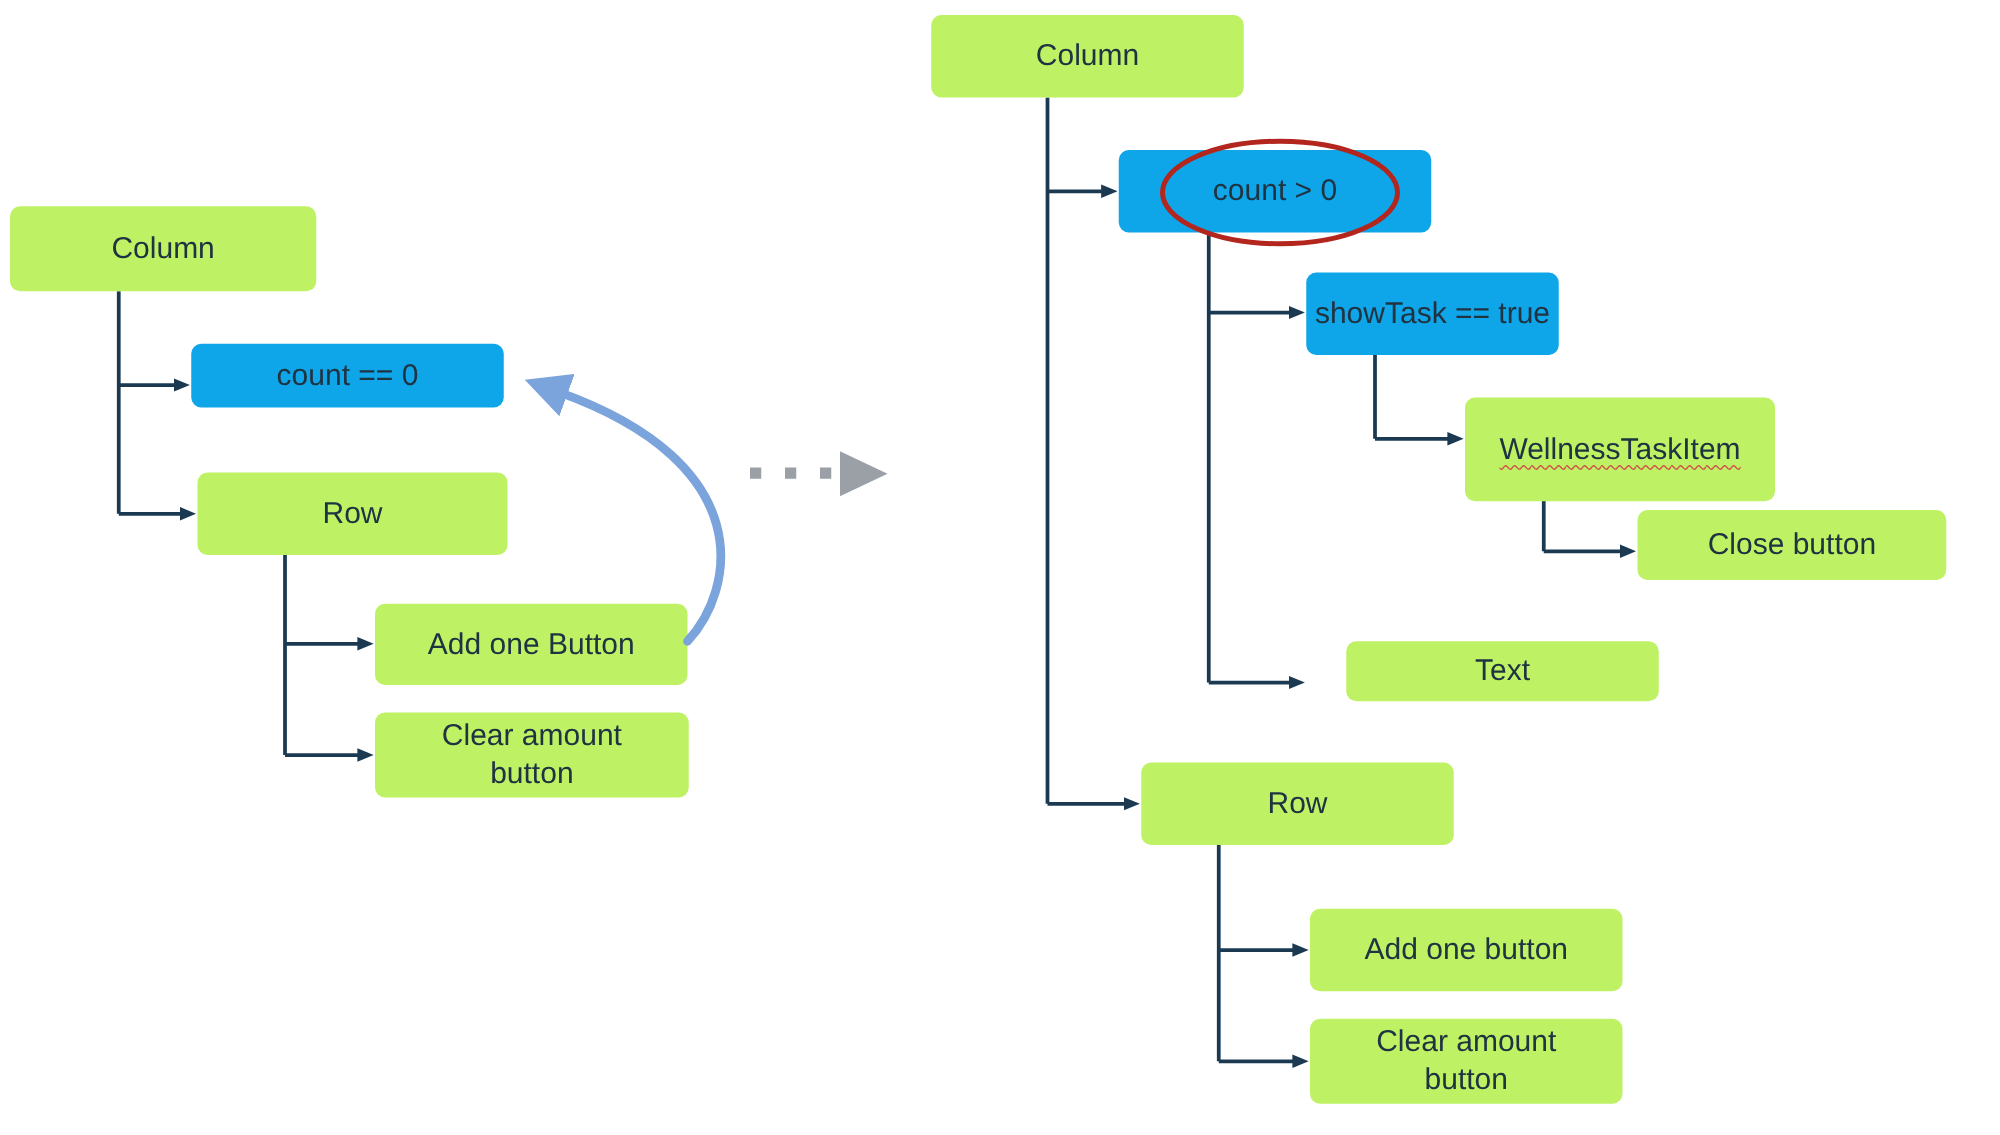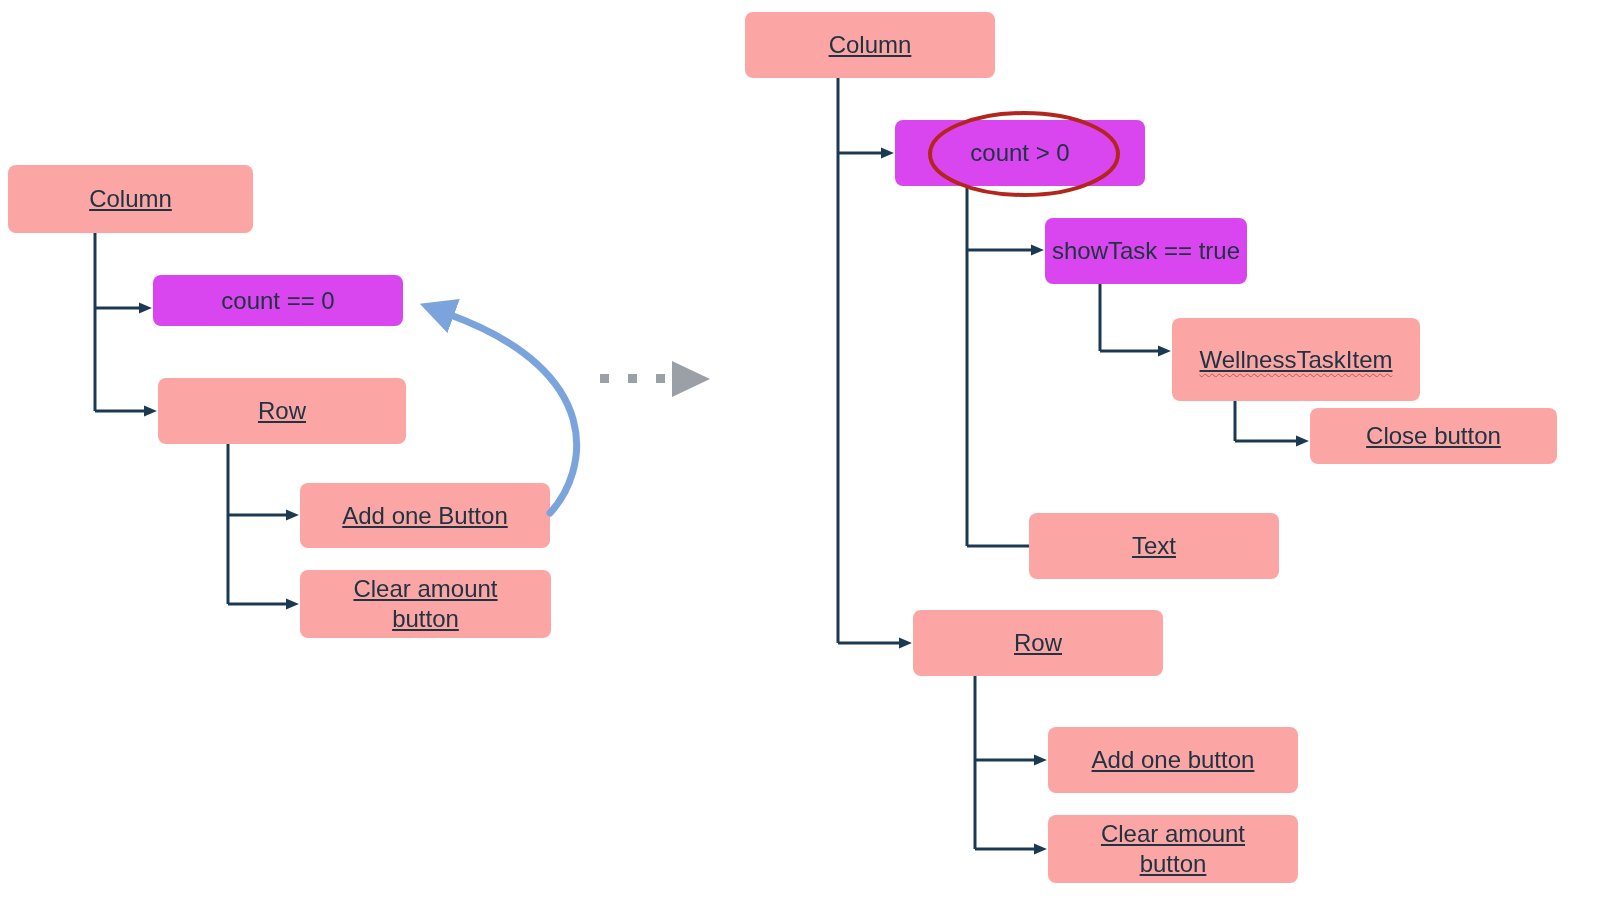--- a/index.html
+++ b/index.html
@@ -21,22 +21,22 @@
     display: flex;
     align-items: center;
     justify-content: center;
     border-radius: 8px;
     font-size: 24px;
     line-height: 30px;
     color: #203341;
     text-align: center;
   }
   .node .label { max-width: 180px; }
-  .green { background: #fca5a5; text-decoration: underline; }
-  .blue  { background: #d946ef; }
+  .green { background: #bef264; }
+  .blue  { background: #0ea5e9; }
   .wavy .label {
     text-decoration: underline;
     text-decoration-style: wavy;
     text-decoration-color: #d0544a;
     text-decoration-thickness: 1px;
     text-underline-offset: 5px;
   }
 </style>
 </head>
 <body>
@@ -101,21 +101,21 @@
     </div>
     <div class="node blue" style="left:1045px; top:218px; width:202px; height:66px">
       <span class="label" style="max-width:230px">showTask == true</span>
     </div>
     <div class="node green wavy" style="left:1172px; top:318px; width:248px; height:83px">
       <span class="label" style="max-width:240px">WellnessTaskItem</span>
     </div>
     <div class="node green" style="left:1310px; top:408px; width:247px; height:56px">
       <span class="label" style="max-width:230px">Close button</span>
     </div>
-    <div class="node green" style="left:1029px; top:513px; width:250px; height:66px">
+    <div class="node green" style="left:1077px; top:513px; width:250px; height:48px">
       <span class="label">Text</span>
     </div>
     <div class="node green" style="left:913px; top:610px; width:250px; height:66px">
       <span class="label">Row</span>
     </div>
     <div class="node green" style="left:1048px; top:727px; width:250px; height:66px">
       <span class="label" style="max-width:230px">Add one button</span>
     </div>
     <div class="node green" style="left:1048px; top:815px; width:250px; height:68px">
       <span class="label" style="max-width:170px">Clear amount button</span>

